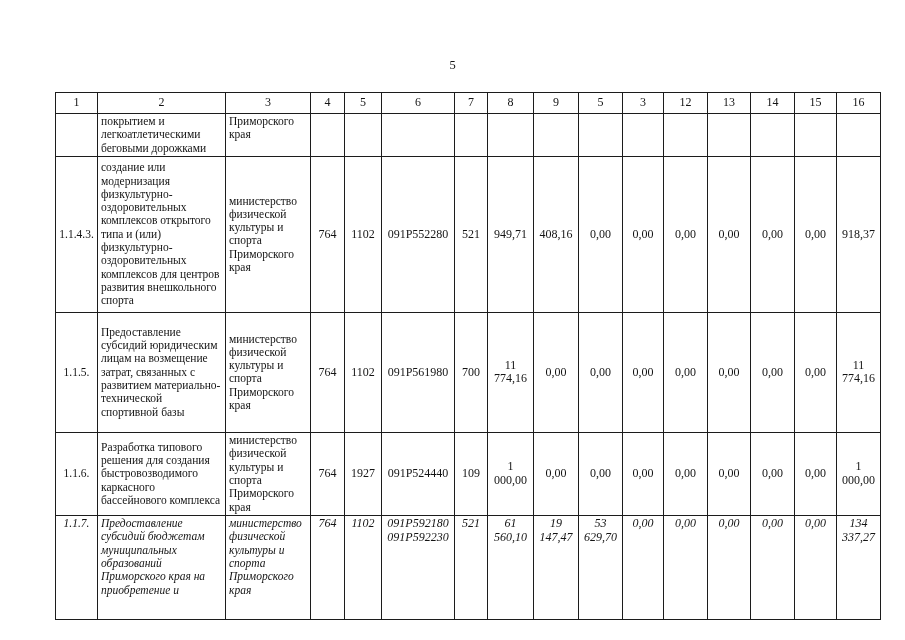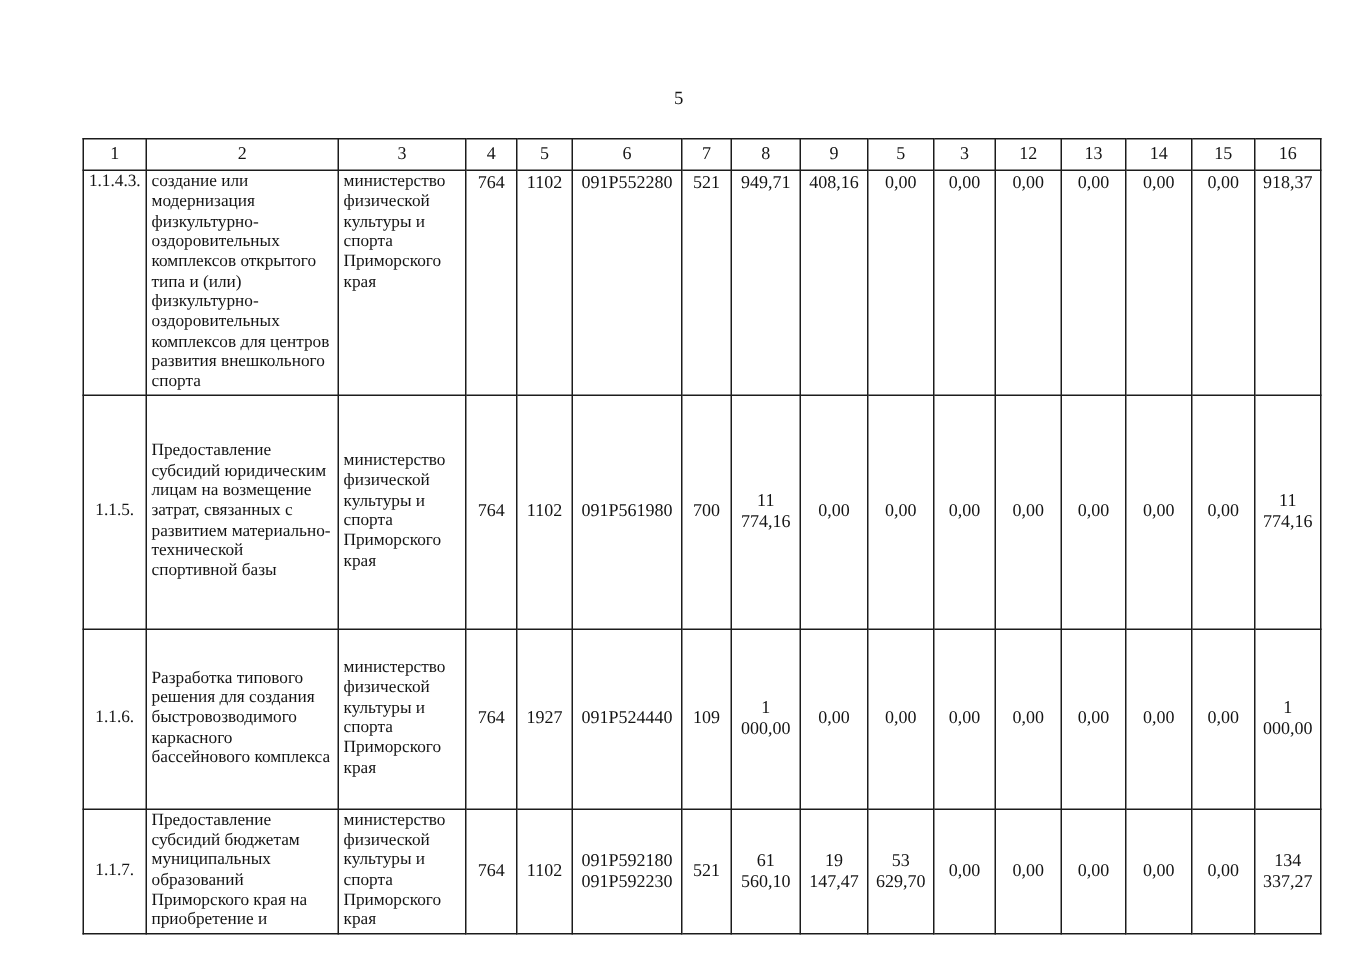--- a/index.html
+++ b/index.html
@@ -43,21 +43,21 @@
   .budget-table thead tr { height: 21px; }
   .budget-table thead th { font-size: 12px; vertical-align: middle; }
   td.col-1 { white-space: nowrap; padding: 1px; }
   td.col-2, td.col-3 { text-align: left; }
   td.col-4, td.col-5, td.col-6, td.col-7, td.col-8, td.col-9, td.col-10,
   td.col-11, td.col-12, td.col-13, td.col-14, td.col-15, td.col-16 { font-size: 12px; }
   tbody tr:nth-child(1) { height: 40px; }
   tbody tr:nth-child(2) { height: 156px; }
   tbody tr:nth-child(3) { height: 120px; }
   tbody tr:nth-child(4) { height: 82px; }
-  tbody tr:nth-child(5) { height: 104px; }
+  tbody tr:nth-child(5) { height: 104px; font-style: italic; }
   tbody tr:nth-child(1) td, tbody tr:nth-child(5) td { vertical-align: top; }
 </style>
 </head>
 <body>
 
 <div class="page">
   <div class="page-number">5</div>
 
   <table class="budget-table">
     <colgroup>
@@ -92,20 +92,38 @@
           <th>5</th>
           <th>3</th>
           <th>12</th>
           <th>13</th>
           <th>14</th>
           <th>15</th>
           <th>16</th>
         </tr>
     </thead>
     <tbody>
+        <tr>
+          <td class="col-1"></td>
+          <td class="col-2">покрытием и легкоатлетическими беговыми дорожками</td>
+          <td class="col-3">Приморского края</td>
+          <td class="col-4"></td>
+          <td class="col-5"></td>
+          <td class="col-6"></td>
+          <td class="col-7"></td>
+          <td class="col-8"></td>
+          <td class="col-9"></td>
+          <td class="col-10"></td>
+          <td class="col-11"></td>
+          <td class="col-12"></td>
+          <td class="col-13"></td>
+          <td class="col-14"></td>
+          <td class="col-15"></td>
+          <td class="col-16"></td>
+        </tr>
         <tr>
           <td class="col-1">1.1.4.3.</td>
           <td class="col-2">создание или модернизация физкультурно-оздоровительных комплексов открытого типа и (или) физкультурно-оздоровительных комплексов для центров развития внешкольного спорта</td>
           <td class="col-3">министерство физической культуры и спорта Приморского края</td>
           <td class="col-4">764</td>
           <td class="col-5">1102</td>
           <td class="col-6">091P552280</td>
           <td class="col-7">521</td>
           <td class="col-8">949,71</td>
           <td class="col-9">408,16</td>

